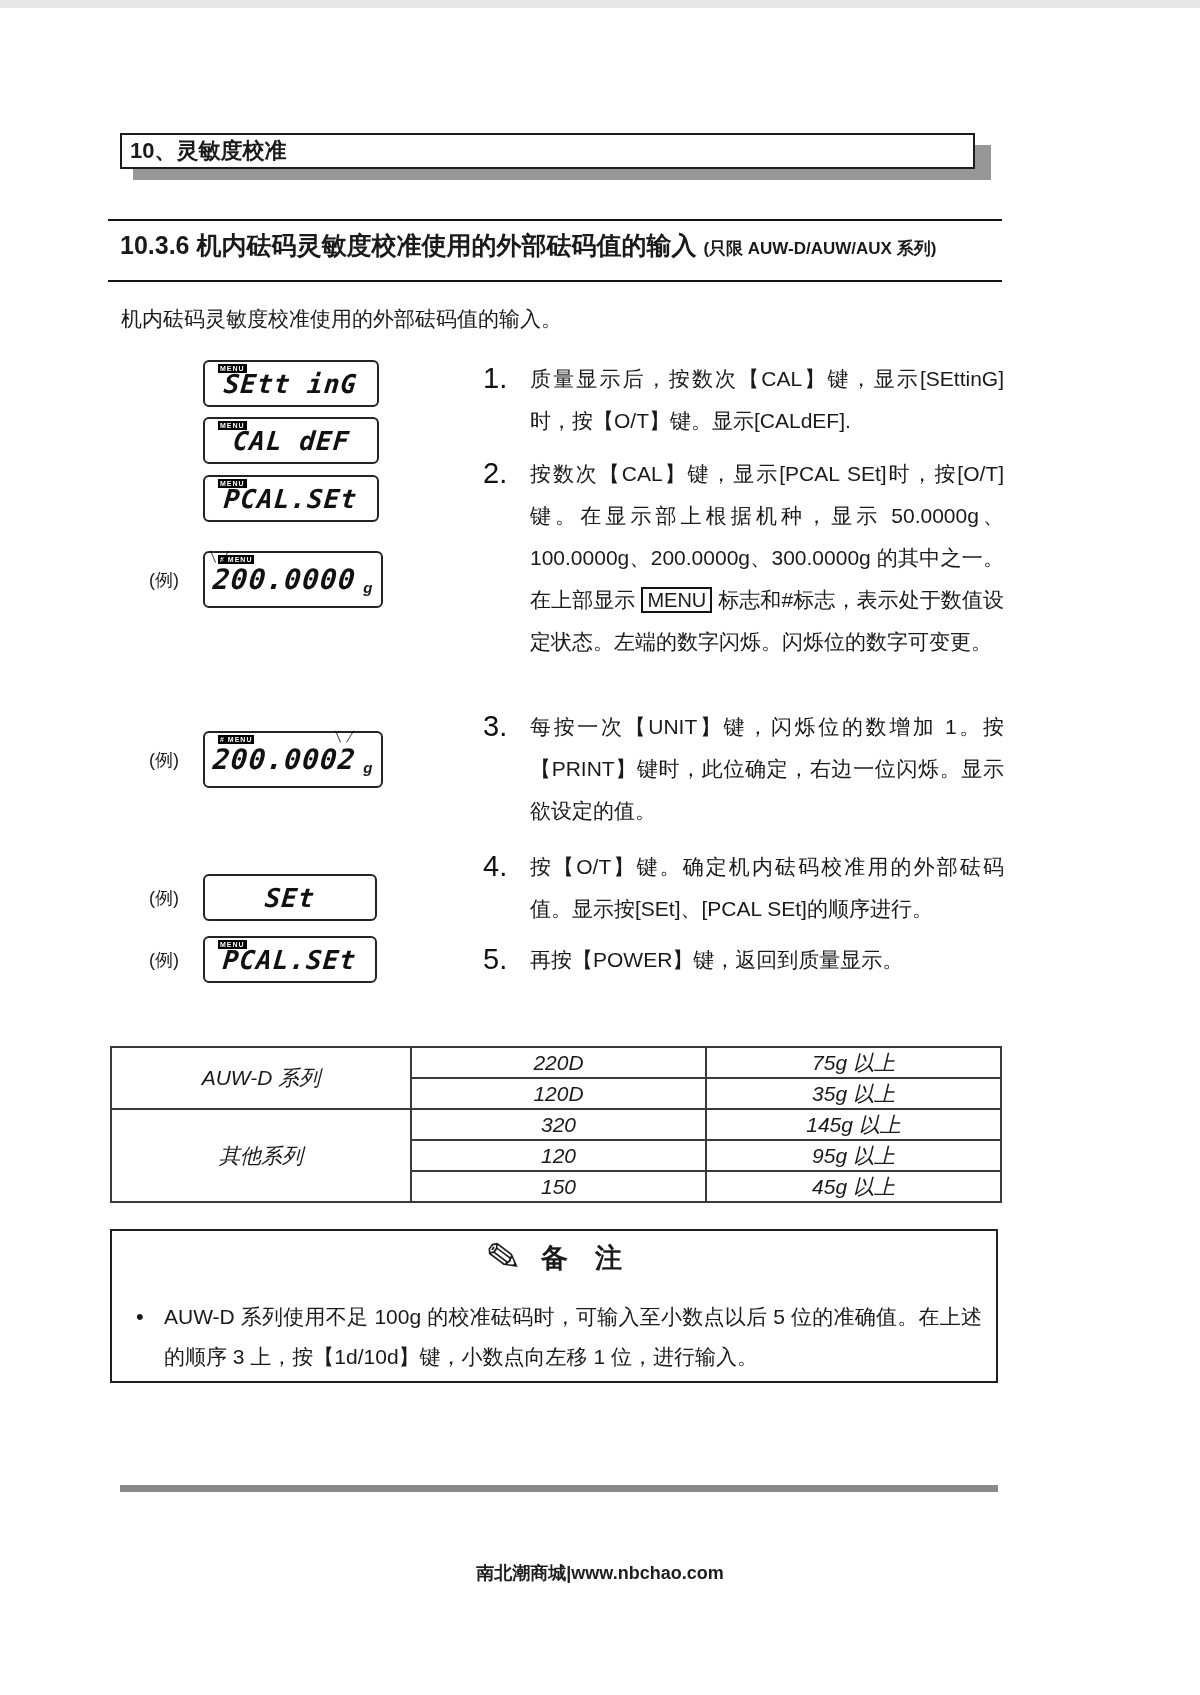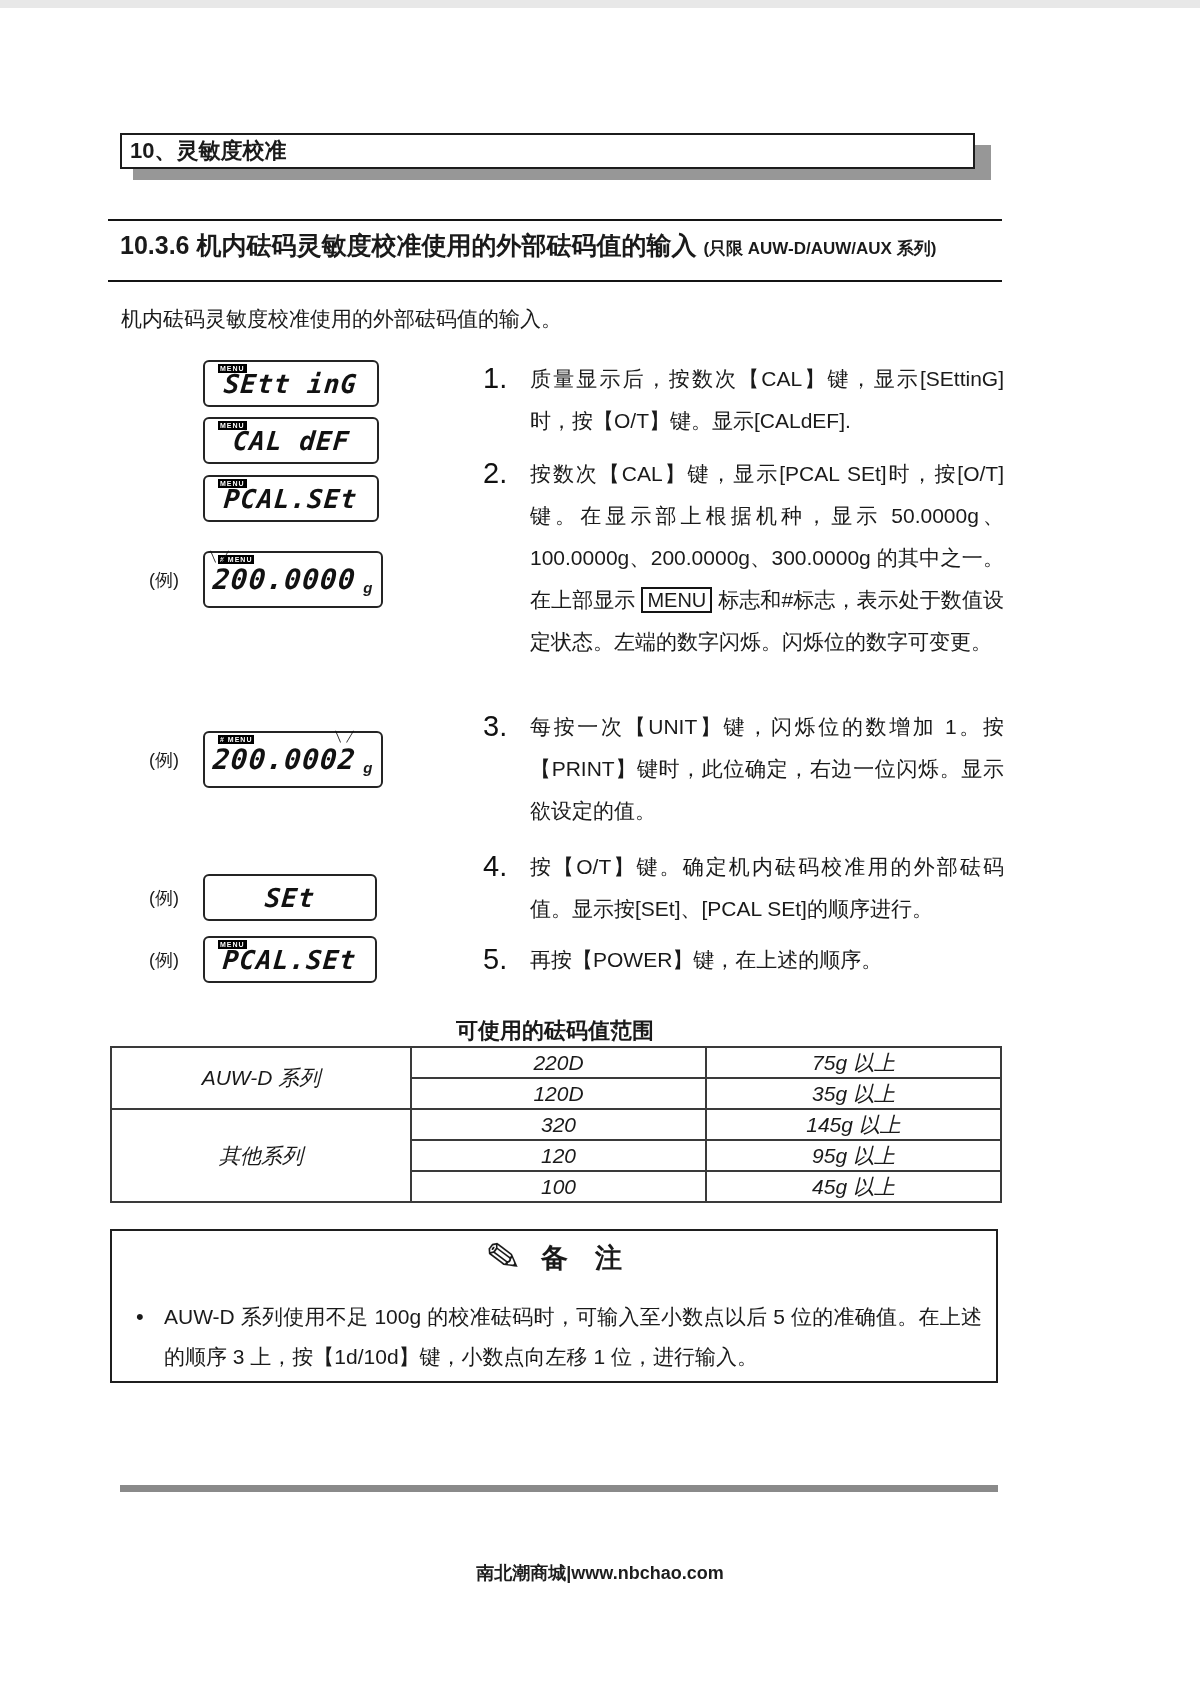--- a/index.html
+++ b/index.html
@@ -184,24 +184,23 @@
     <div class="step-body"><span>每按一次【UNIT】键，闪烁位的数增加 1。按【PRINT】键时，此位确定，右边一位闪烁。显示欲设定的值。</span></div>
   </div>
 
   <div class="step s4">
     <span class="step-num">4.</span>
     <div class="step-body"><span>按【O/T】键。确定机内砝码校准用的外部砝码值。显示按[SEt]、[PCAL SEt]的顺序进行。</span></div>
   </div>
 
   <div class="step s5">
     <span class="step-num">5.</span>
-    <div class="step-body"><span>再按【POWER】键，在上述的顺序。</span></div>
-  </div>
-
-  <div class="weights-title">可使用的砝码值范围</div>
+    <div class="step-body"><span>再按【POWER】键，返回到质量显示。</span></div>
+  </div>
+
   <table class="weights-table">
     <colgroup>
         <col style="width:300px">
         <col style="width:295px">
         <col style="width:295px">
       </colgroup>
     <tbody>
       <tr>
         <td rowspan="2">AUW-D 系列</td>
         <td>220D</td>
@@ -214,21 +213,21 @@
       <tr>
         <td rowspan="3">其他系列</td>
         <td>320</td>
         <td>145g 以上</td>
       </tr>
       <tr>
         <td>120</td>
         <td>95g 以上</td>
       </tr>
       <tr>
-        <td>100</td>
+        <td>150</td>
         <td>45g 以上</td>
       </tr>
     </tbody>
   </table>
 
   <div class="note-box">
     <div class="note-head">
       <span class="pencil">✎</span>
       <span class="note-title">备　注</span>
     </div>

